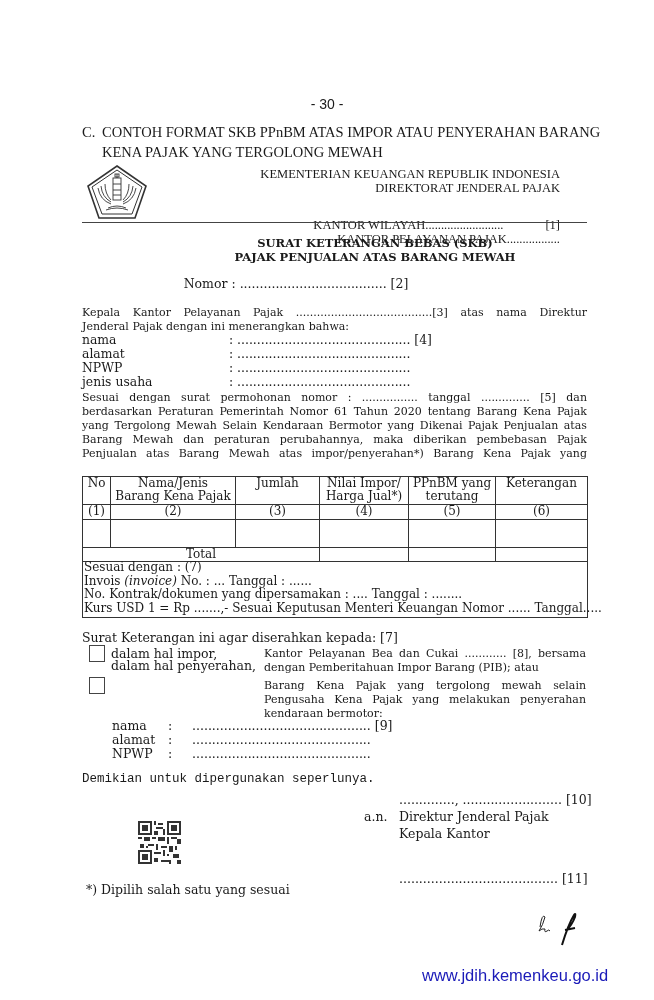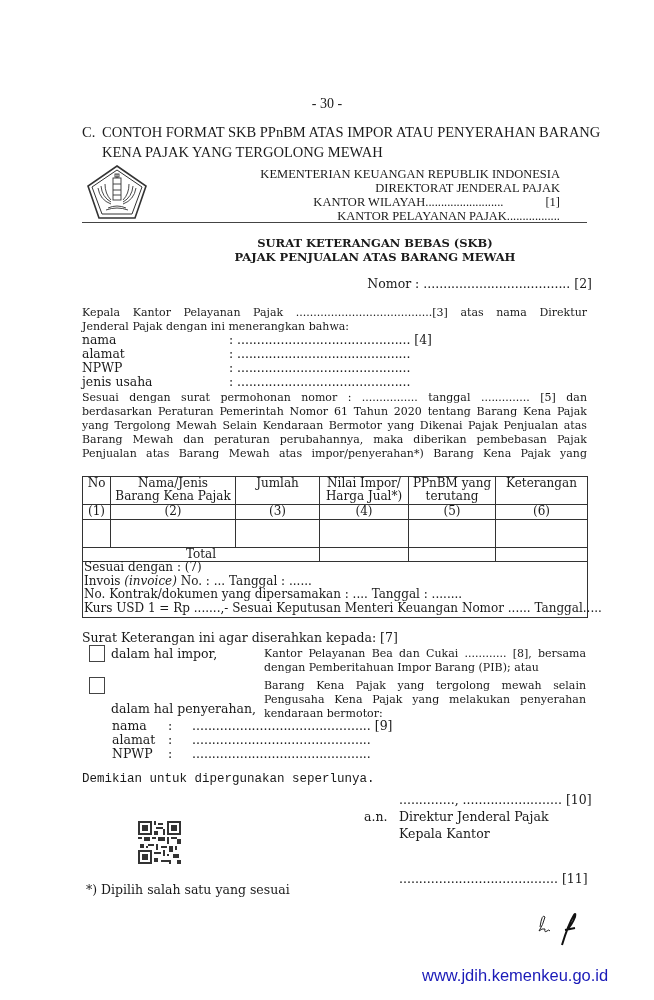--- a/index.html
+++ b/index.html
@@ -1,29 +1,29 @@
 <!DOCTYPE html>
 <html><head>
 <meta charset="utf-8">
 <style>
   html, body { margin: 0; padding: 0; background: #ffffff; }
   body { width: 654px; height: 1000px; position: relative; overflow: hidden;
          font-family: "DejaVu Serif", "Liberation Serif", serif; color: #1a1a1a; }
   .abs { position: absolute; white-space: nowrap; }
   .t13 { font-size: 12.5px; line-height: 14px; }
-  .pagenum { left: 0; width: 654px; text-align: center; top: 96px; font-size: 14px; font-family: Liberation Serif, serif; }
+  .pagenum { left: 0; width: 654px; text-align: center; top: 96px; font-size: 14px; font-family: Liberation Sans, sans-serif; }
   .title-c { left: 82px; top: 122px; font-size: 14.5px; line-height: 20px; font-family: "Liberation Serif", serif; }
   .title-c .lbl { display: inline-block; width: 20px; }
   .title-c .l2 { padding-left: 20px; }
   .kop { left: 200px; width: 360px; top: 167px; text-align: right; font-size: 12.5px; line-height: 14px; font-family: "Liberation Serif", serif; }
   .kop .row { display: block; }
   .hr { left: 82px; width: 505px; top: 222px; height: 0; border-top: 1.5px solid #444; }
   .logo { left: 86px; top: 164px; width: 62px; height: 56px; }
   .skb { left: 0; width: 654px; text-align: center; top: 236px; font-size: 11.5px; line-height: 14px; font-weight: bold; font-family: "DejaVu Serif", serif; margin-left: 48px; }
-  .nomor { left: 0; width: 592px; text-align: right; top: 277px; }
+  .nomor { left: 0; width: 592px; text-align: center; top: 277px; }
   .para { left: 82px; width: 505px; white-space: normal; text-align: justify; font-size: 11px; line-height: 13.9px; }
   .para .ln { display: block; text-align: justify; text-align-last: justify; white-space: nowrap; }
   .para .ln.last { text-align-last: left; }
   .field { left: 82px; font-size: 12.4px; line-height: 14px; }
   .field .k { display: inline-block; width: 147px; }
   table.skb-table { position: absolute; left: 82px; top: 476px; width: 505px; border-collapse: collapse;
                     font-size: 12px; line-height: 13px; table-layout: fixed; }
   table.skb-table td { border: 1px solid #333; text-align: center; vertical-align: top; padding: 0 2px; }
   .notes { left: 82px; top: 561px; width: 503px; height: 56px; border: 1px solid #333; border-top: none;
            font-size: 12px; line-height: 13.5px; padding-left: 1px; }
@@ -62,21 +62,21 @@
       <path d="M37,36 Q43,30 43,20"></path>
       <path d="M22,44 Q31,40 40,44"></path>
       <path d="M20,46 Q31,42 42,46"></path>
     </g>
   </svg>
 </div>
 
 <div class="abs kop">
   <span class="row">KEMENTERIAN KEUANGAN REPUBLIK INDONESIA</span>
   <span class="row">DIREKTORAT JENDERAL PAJAK</span>
-  <span class="row" style="padding-left:20px;"><span>KANTOR WILAYAH.........................</span><span style="display:inline-block;width:42px;"></span><span>[1]</span></span>
+  <span class="row" style="padding-left:20px;margin-top:23px;"><span>KANTOR WILAYAH.........................</span><span style="display:inline-block;width:42px;"></span><span>[1]</span></span>
   <span class="row" style="padding-left:6px;">KANTOR PELAYANAN PAJAK.................</span>
 </div>
 <div class="abs hr"></div>
 
 <div class="abs skb">
   <div>SURAT KETERANGAN BEBAS (SKB)</div>
   <div>PAJAK PENJUALAN ATAS BARANG MEWAH</div>
 </div>
 
 <div class="abs nomor t13">Nomor : ..................................... [2]</div>
@@ -172,21 +172,21 @@
 <div class="abs t13" style="left:82px; top:631px;">Surat Keterangan ini agar diserahkan kepada: [7]</div>
 
 <div class="chk" style="left:89px; top:645px;"></div>
 <div class="abs t13" style="left:111px; top:647px;">dalam hal impor,</div>
 <div class="abs para" style="left:264px; width:322px; top:647px;">
   <span class="ln">Kantor Pelayanan Bea dan Cukai ............ [8], bersama</span>
   <span class="ln last">dengan Pemberitahuan Impor Barang (PIB); atau</span>
 </div>
 
 <div class="chk" style="left:89px; top:677px;"></div>
-<div class="abs t13" style="left:111px; top:702px;">dalam hal penyerahan,</div>
+<div class="abs t13" style="left:111px; top:659px;">dalam hal penyerahan,</div>
 <div class="abs para" style="left:264px; width:322px; top:679px;">
   <span class="ln">Barang Kena Pajak yang tergolong mewah selain</span>
   <span class="ln">Pengusaha Kena Pajak yang melakukan penyerahan</span>
   <span class="ln last">kendaraan bermotor:</span>
 </div>
 
 <div class="abs t13" style="left:112px; top:719px;">
   <div><span style="display:inline-block;width:56px;">nama</span><span style="display:inline-block;width:24px;">:</span><span>............................................. [9]</span></div>
   <div><span style="display:inline-block;width:56px;">alamat</span><span style="display:inline-block;width:24px;">:</span><span>.............................................</span></div>
   <div><span style="display:inline-block;width:56px;">NPWP</span><span style="display:inline-block;width:24px;">:</span><span>.............................................</span></div>

